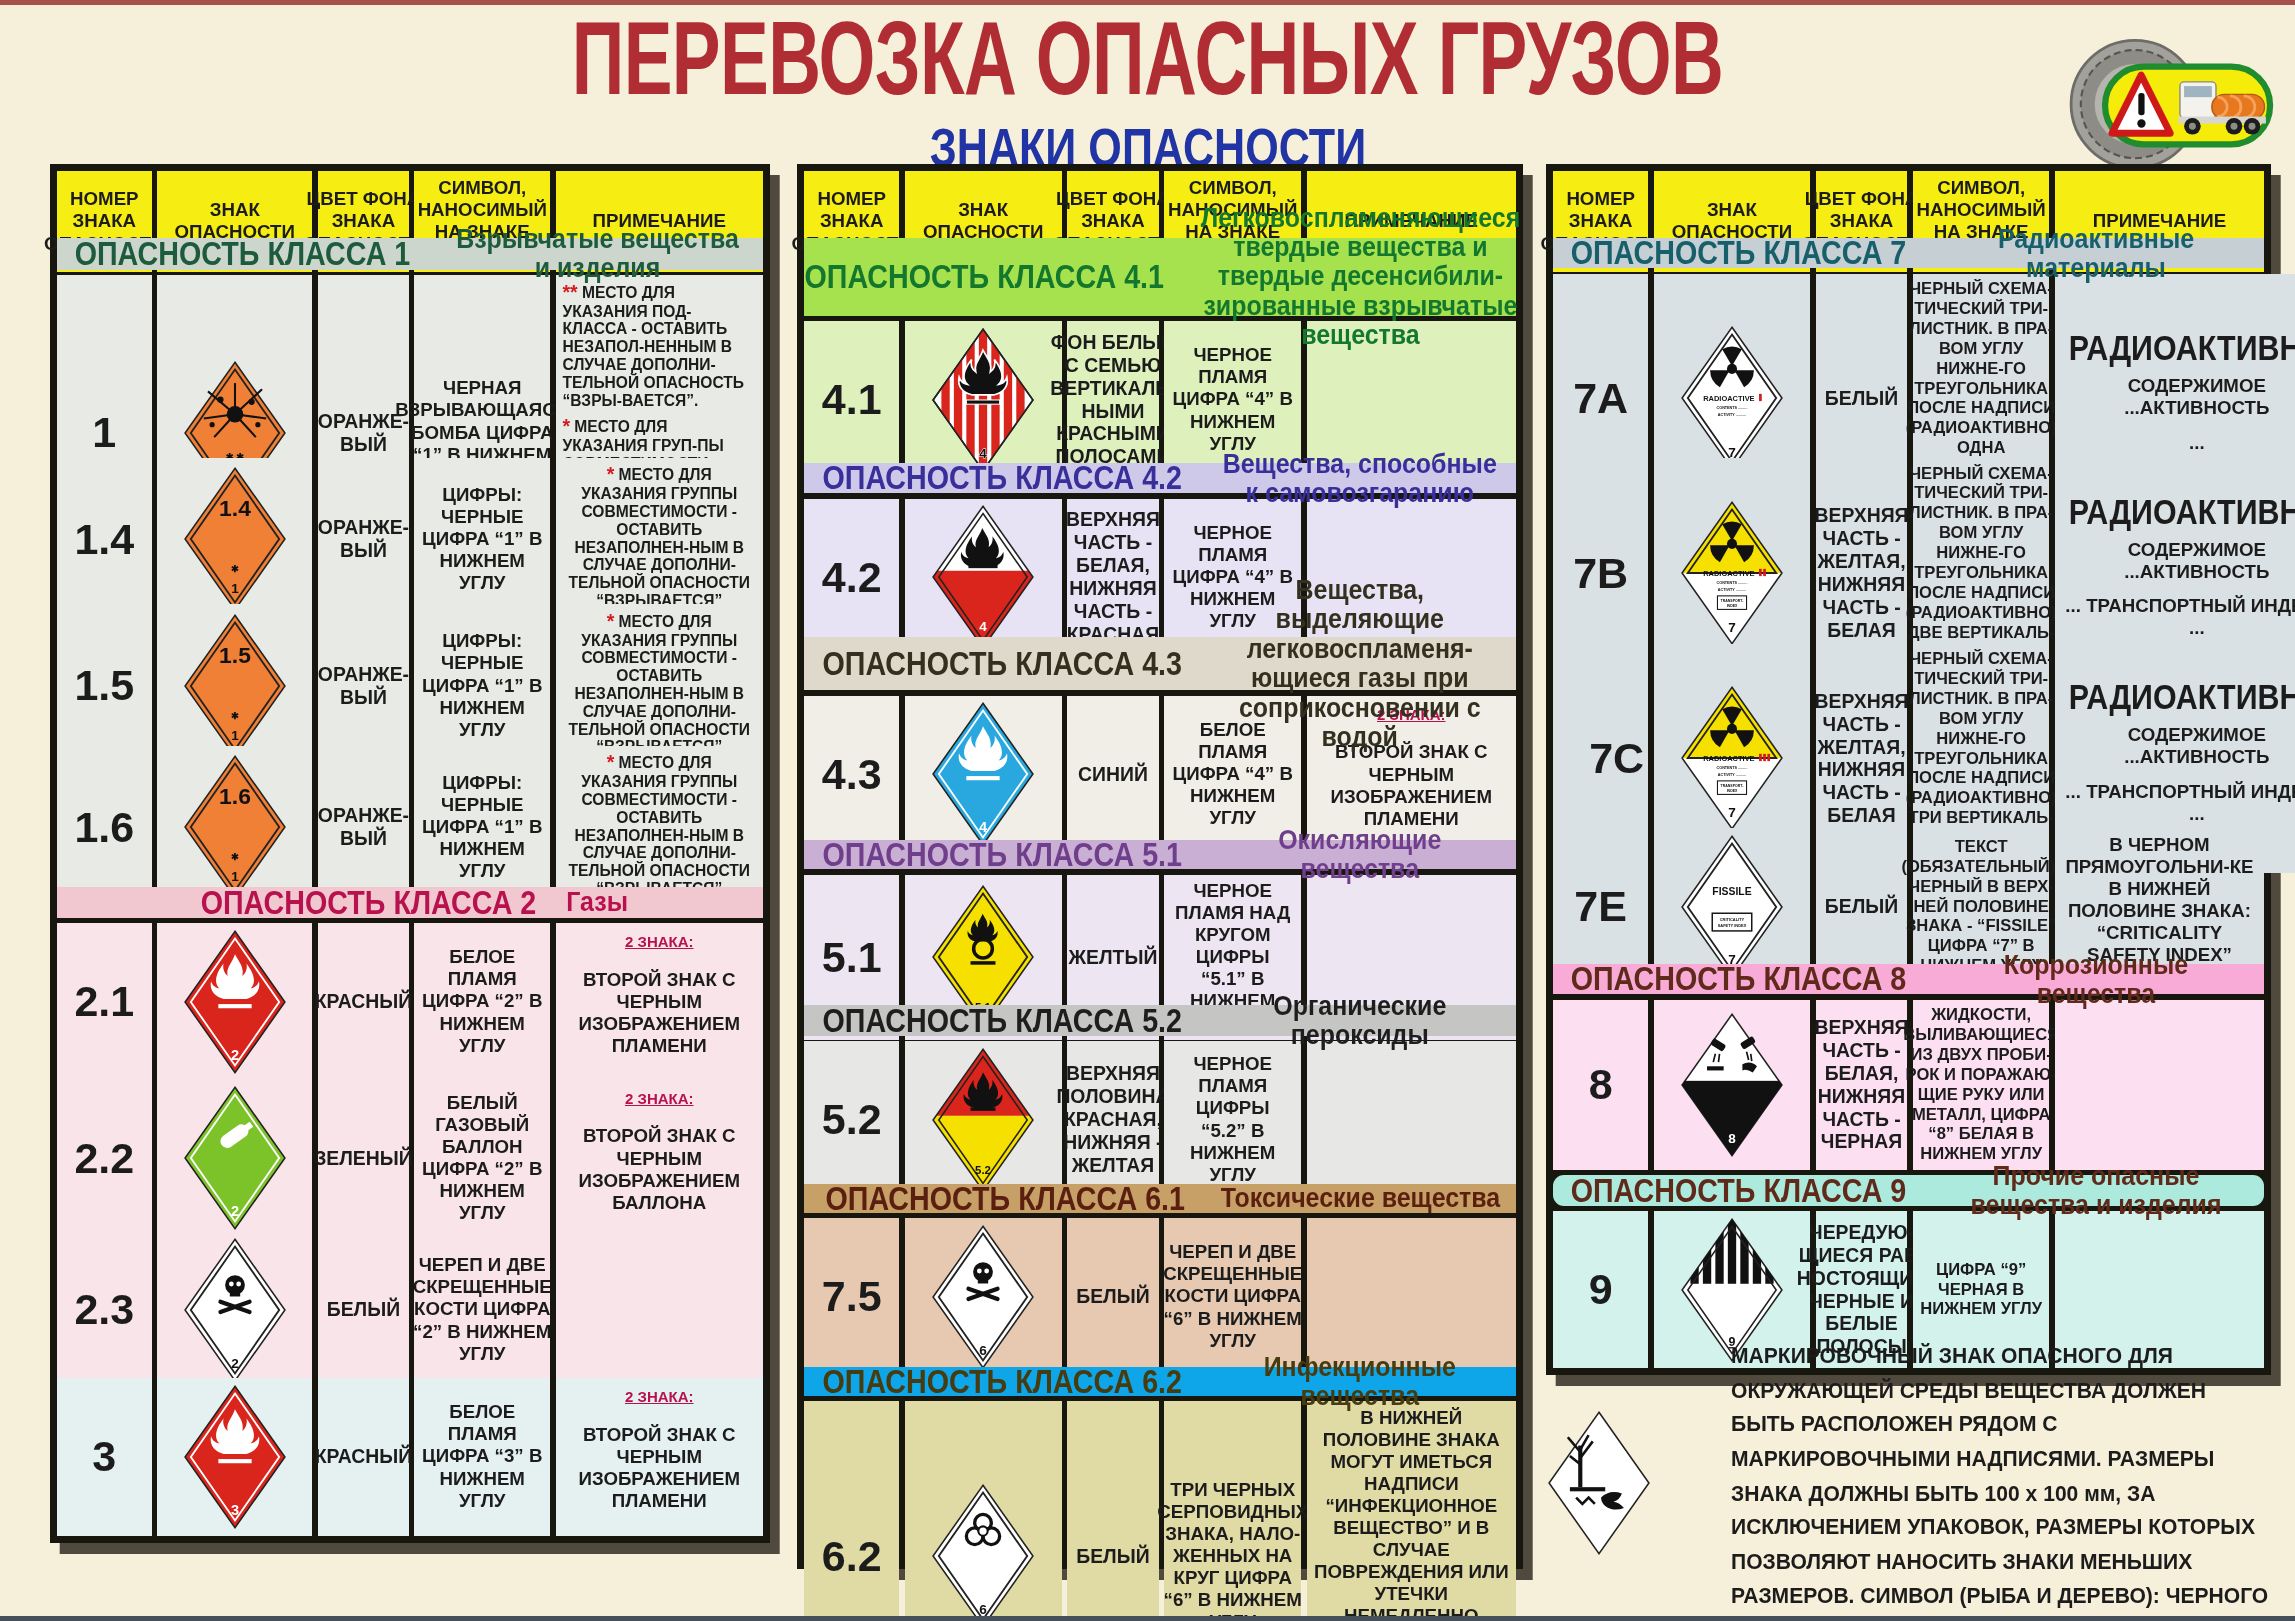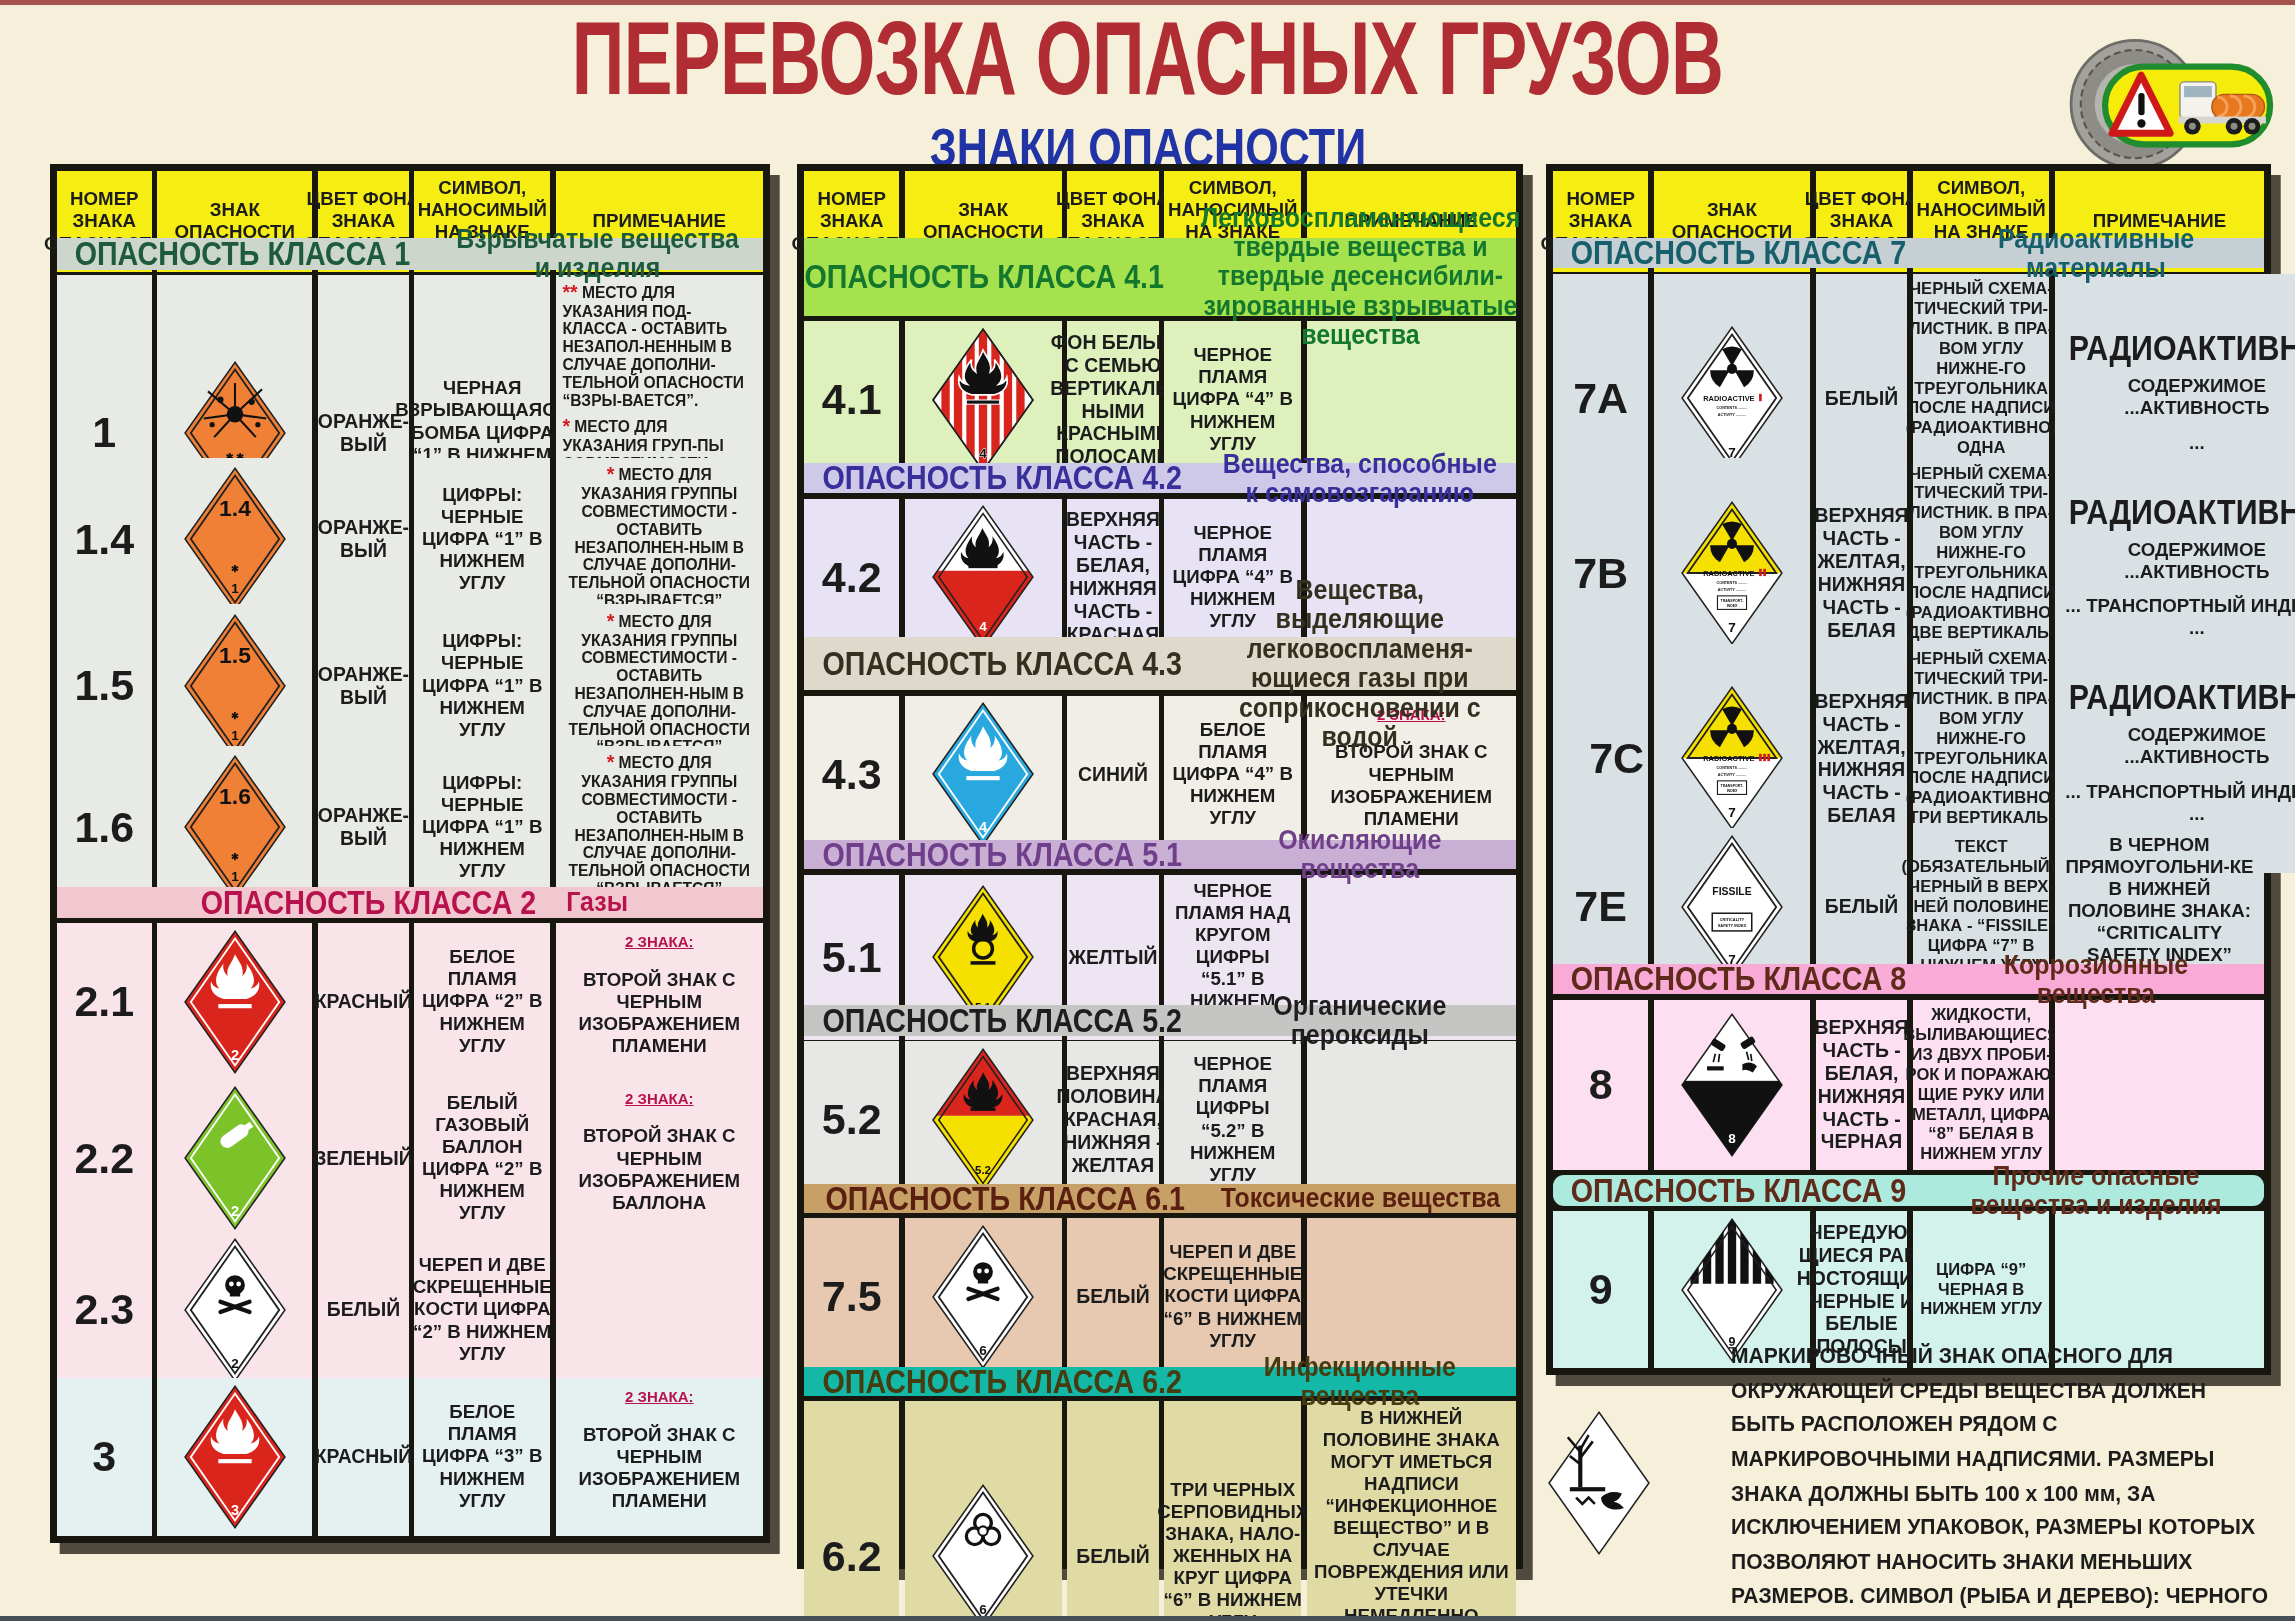--- a/index.html
+++ b/index.html
@@ -109,21 +109,21 @@
               <circle cx="72" cy="62" r="2.5" fill="#111"></circle>
               <text x="50" y="96" font-size="9" font-family="Liberation Sans, sans-serif" font-weight="bold" fill="#111" text-anchor="middle">✱&nbsp;✱</text>
               <text x="50" y="106" font-size="9" font-family="Liberation Sans, sans-serif" font-weight="bold" fill="#111" text-anchor="middle">✱</text>
               <text x="50" y="124" font-size="14" font-family="Liberation Sans, sans-serif" font-weight="bold" fill="#111" text-anchor="middle">1</text>
             </svg>
           </div>
         </div>
         <div class="cell cell-color" style="background: rgb(232, 235, 229);">ОРАНЖЕ-ВЫЙ</div>
         <div class="cell cell-symbol" style="background: rgb(232, 235, 229);">ЧЕРНАЯ ВЗРЫВАЮЩАЯСЯ БОМБА ЦИФРА “1” В НИЖНЕМ УГЛУ</div>
         <div class="cell cell-note note-sm" style="background: rgb(232, 235, 229); text-align: left;">
-          <p class="note-p"><span class="star">**</span><span>МЕСТО ДЛЯ УКАЗАНИЯ ПОД-КЛАССА - ОСТАВИТЬ НЕЗАПОЛ-НЕННЫМ В СЛУЧАЕ ДОПОЛНИ-ТЕЛЬНОЙ ОПАСНОСТИ “ВЗРЫ-ВАЕТСЯ”.</span></p>
+          <p class="note-p"><span class="star">**</span><span>МЕСТО ДЛЯ УКАЗАНИЯ ПОД-КЛАССА - ОСТАВИТЬ НЕЗАПОЛ-НЕННЫМ В СЛУЧАЕ ДОПОЛНИ-ТЕЛЬНОЙ ОПАСНОСТЬ “ВЗРЫ-ВАЕТСЯ”.</span></p>
           <p class="note-p"><span class="star">*</span><span>МЕСТО ДЛЯ УКАЗАНИЯ ГРУП-ПЫ СОВМЕСТИМОСТИ - ОСТА-ВИТЬ НЕЗАПОЛНЕННЫМ В СЛУ-ЧАЕ ДОПОЛНИТЕЛЬНОЙ ОПАС-НОСТИ “ВЗРЫВАЕТСЯ”</span></p>
         </div>
       </div>
       <div class="hrow" style="height: 141px;">
         <div class="cell cell-num" style="background: rgb(232, 235, 229);">1.4</div>
         <div class="cell" style="background: rgb(232, 235, 229);">
           <div class="sign-wrap">
             <svg viewBox="0 0 100 140" width="104" height="146">
               <polygon points="50,2 98,70 50,138 2,70" fill="#f08036" stroke="#222" stroke-width="1.5"></polygon>
               <polygon points="50,9 92.5,70 50,131 7.5,70" fill="none" stroke="#222" stroke-width="1.8"></polygon>
@@ -436,21 +436,21 @@
                 <line x1="64" y1="62" x2="36" y2="72"></line>
               </g>
               <text x="50" y="126" font-size="13" font-family="Liberation Sans, sans-serif" font-weight="bold" fill="#111" text-anchor="middle">6</text>
             </svg>
           </div>
         </div>
         <div class="cell cell-color" style="background: rgb(230, 201, 176);">БЕЛЫЙ</div>
         <div class="cell cell-symbol" style="background: rgb(230, 201, 176);">ЧЕРЕП И ДВЕ СКРЕЩЕННЫЕ КОСТИ ЦИФРА “6” В НИЖНЕМ УГЛУ</div>
         <div class="cell cell-note" style="background: rgb(230, 201, 176);"></div>
       </div>
-      <div class="banner" style="height: 29px; background: #14b8a6; color: rgb(71, 59, 16);">
+      <div class="banner" style="height: 29px; background: #0ea5e9; color: rgb(71, 59, 16);">
         <span class="b-main">ОПАСНОСТЬ КЛАССА 6.2</span>
         <span class="b-sub">Инфекционные вещества</span>
       </div>
       <div class="hrow" style="height: 161px;">
         <div class="cell cell-num" style="background: rgb(224, 218, 164);">6.2</div>
         <div class="cell" style="background: rgb(224, 218, 164);">
           <div class="sign-wrap">
             <svg viewBox="0 0 100 140" width="104" height="146">
               <polygon points="50,2 98,70 50,138 2,70" fill="#ffffff" stroke="#222" stroke-width="1.5"></polygon>
               <polygon points="50,9 92.5,70 50,131 7.5,70" fill="none" stroke="#222" stroke-width="1.8"></polygon>

